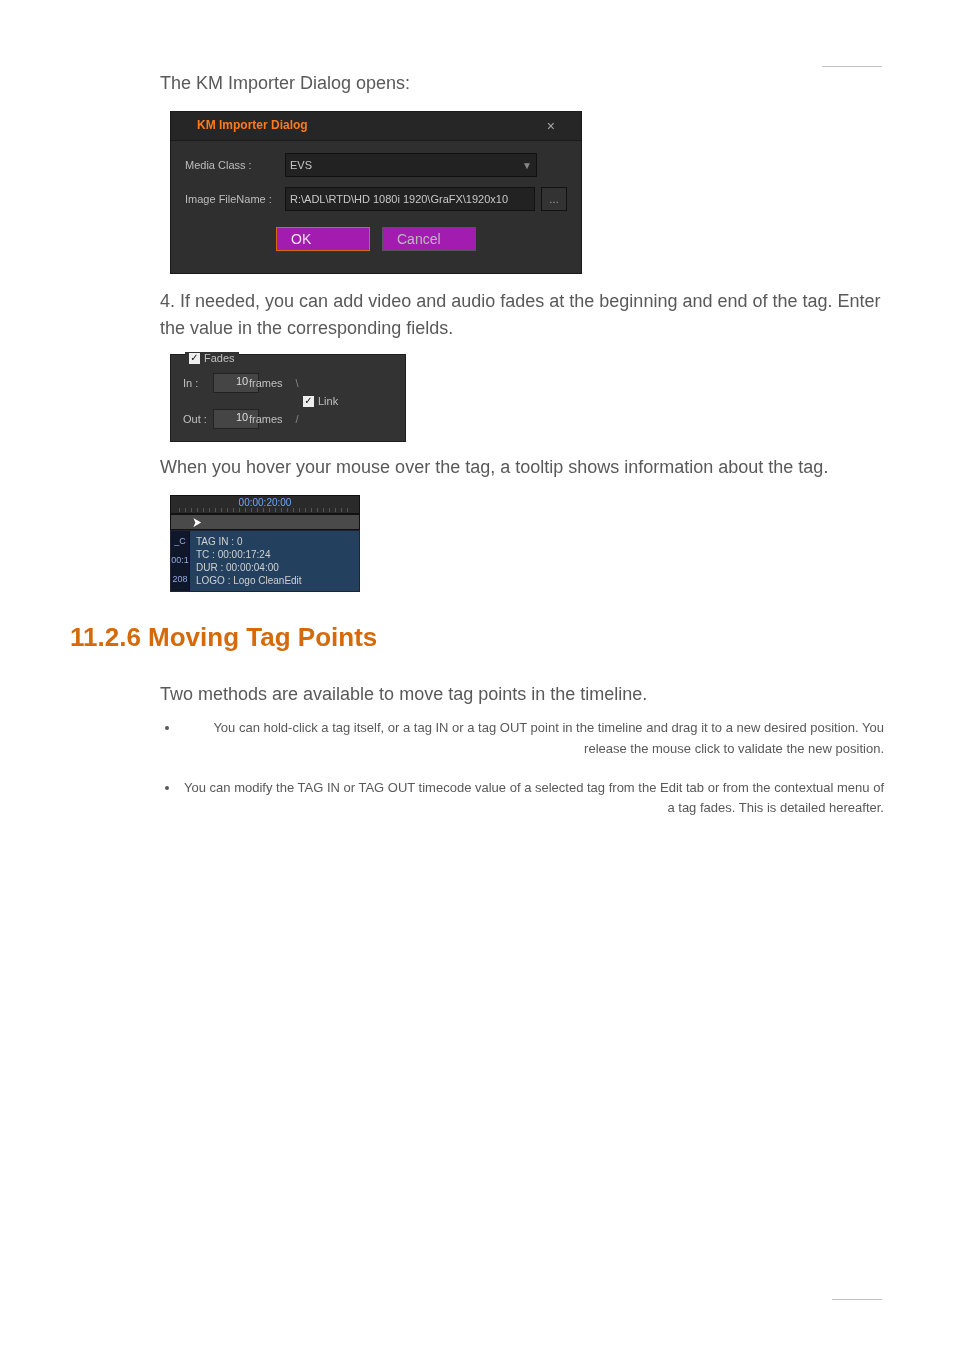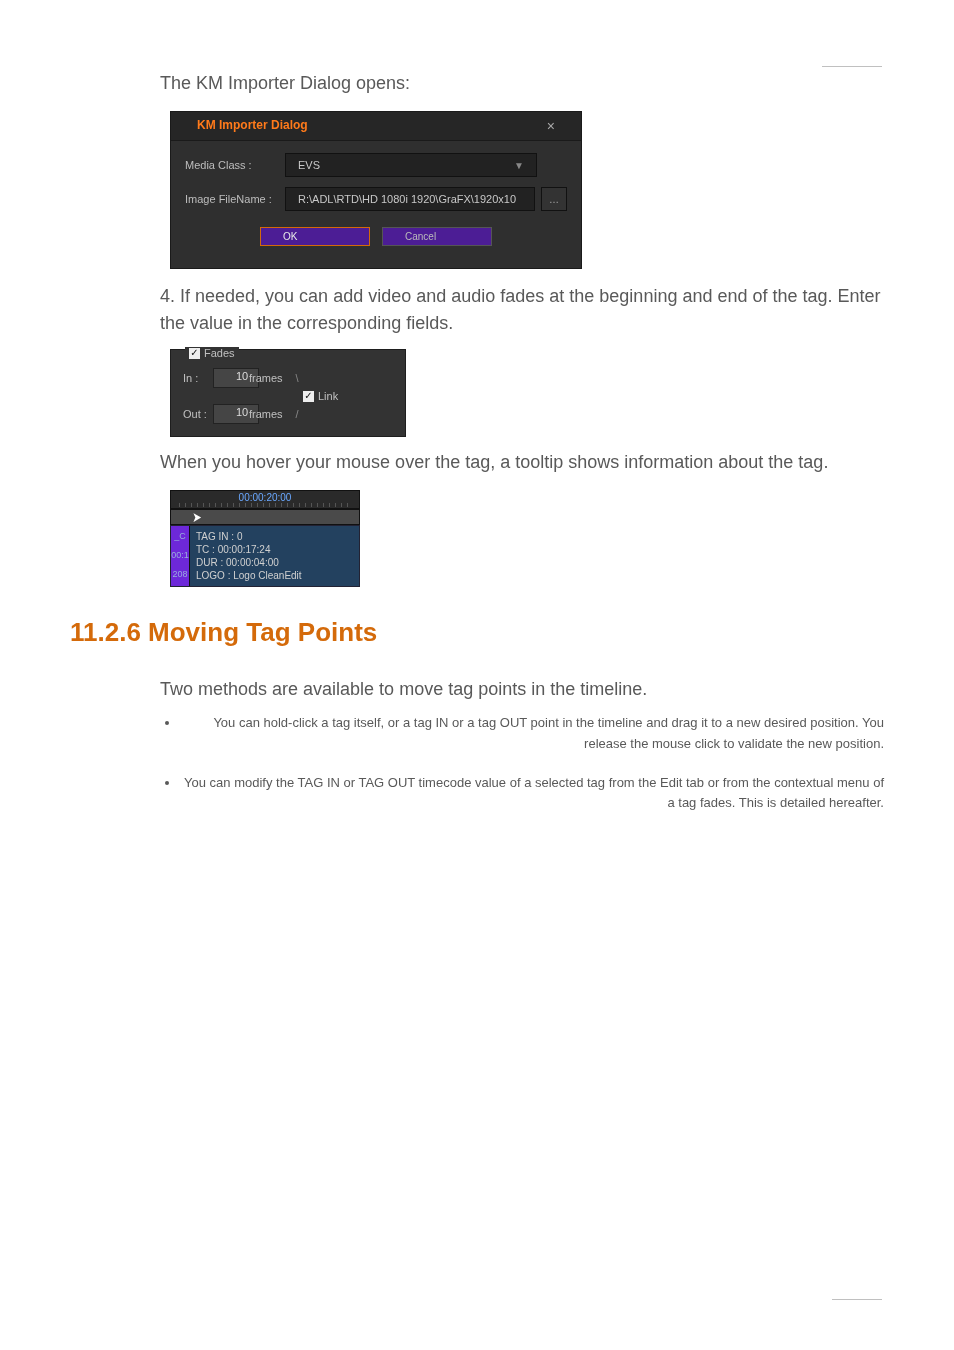--- a/index.html
+++ b/index.html
@@ -73,21 +73,21 @@
   .dlabel {
     width: 100px;
     color: #bdbdbd;
   }
   .dselect, .dinput {
     flex: 1;
     background: #222;
     border: 1px solid #111;
     color: #c8c8c8;
     height: 18px;
-    padding: 2px 12px;
+    padding: 2px 4px;
     font-size: 11px;
     display: flex;
     align-items: center;
     justify-content: space-between;
   }
   .dselect .chev { color: #888; font-size: 10px; }
   .dinput { overflow: hidden; white-space: nowrap; }
   .dotbtn {
     width: 24px;
     height: 22px;
@@ -102,25 +102,25 @@
     cursor: pointer;
   }
   .btnrow {
     display: flex;
     justify-content: center;
     gap: 12px;
     padding: 6px 0 10px 0;
   }
   .dbtn {
     min-width: 64px;
-    padding: 3px 22px;
-    background: #4c1d95;
+    padding: 3px 14px;
+    background: #a21caf;
     border: 1px solid #555;
     color: #bbb;
-    font-size: 10px;
+    font-size: 14px;
     cursor: pointer;
   }
   .dbtn.ok { border: 1px solid #d46a0a; color: #e8e8e8; }
   
   .fades {
     background: #333;
     border: 1px solid #1e1e1e;
     width: 210px;
     margin: 12px 0 12px 100px;
     font-size: 11px;
@@ -209,21 +209,21 @@
     background: #23415f;
     border: 1px solid #223;
     color: #d0d0d0;
     padding: 4px 6px;
     font-size: 10px;
     line-height: 1.3;
     display: flex;
   }
   .tl-left {
     width: 18px;
-    background: #6d28d9;
+    background: #0f172a;
     margin: -4px 6px -4px -6px;
     border-right: 1px solid #111;
     font-size: 9px;
     color: #9ad;
     display: flex;
     flex-direction: column;
     justify-content: space-around;
     align-items: center;
     padding: 2px 0;
   }

